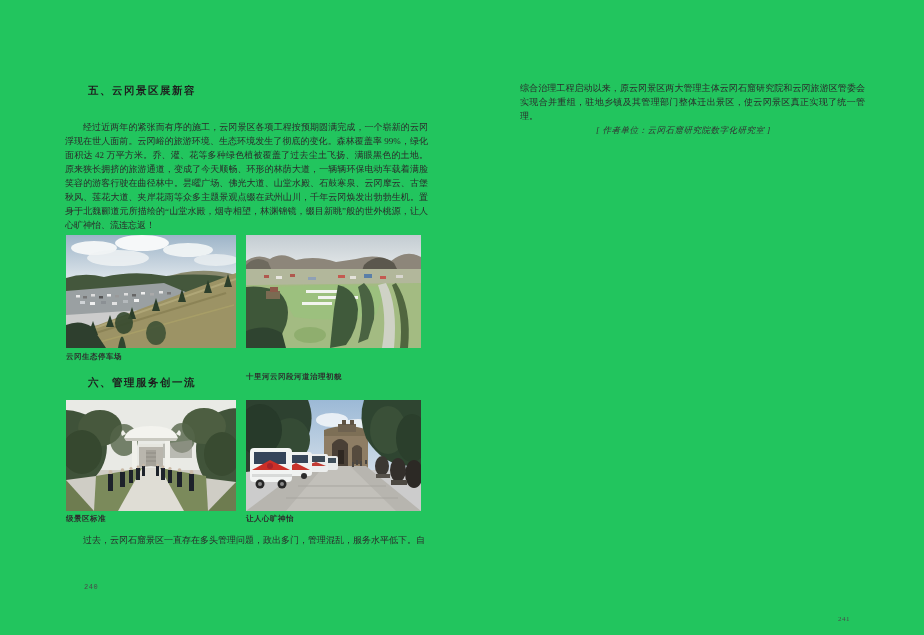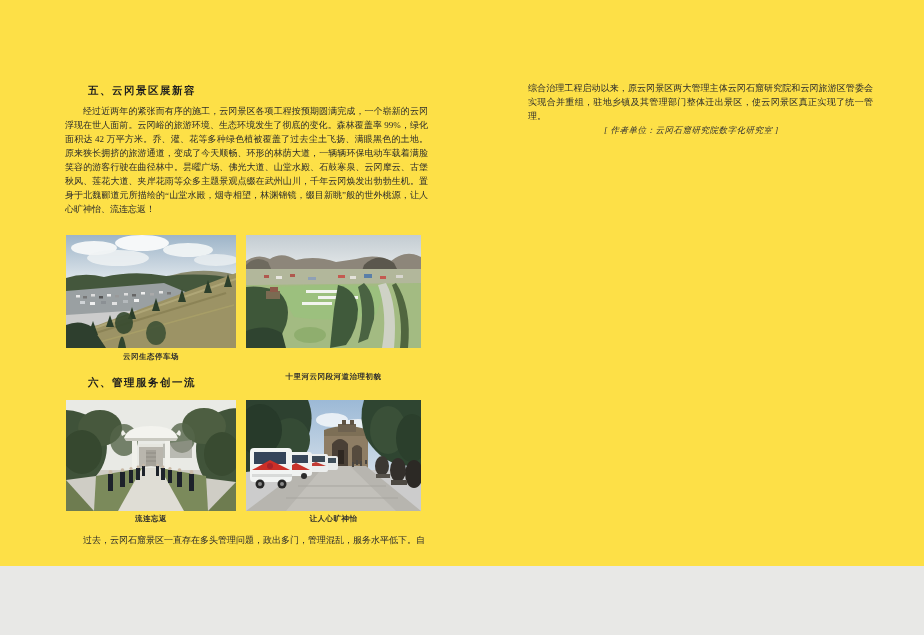--- a/index.html
+++ b/index.html
@@ -1,20 +1,20 @@
 <!DOCTYPE html>
 <html><head>
 <meta charset="utf-8">
 <style>
   html,body{margin:0;padding:0;}
   body{background:#e8e8e6;}
   .sheet{
     position:relative;
-    width:924px;height:566px;
-    background:#fde047;
+    width:924px;height:635px;
+    background:#22c55e;
     overflow:hidden;
     font-family:"Liberation Serif", serif;
     color:#2b2b2b;
   }
   
   .sec-heading{
     position:absolute;
     font-family:"Liberation Sans", sans-serif;
     font-weight:bold;
     font-size:10.5px;
@@ -41,21 +41,21 @@
     letter-spacing:0.5px;
     color:#333;
     text-indent:0 !important;
   }
   .caption{
     position:absolute;
     font-family:"Liberation Sans", sans-serif;
     font-weight:bold;
     font-size:7.5px;
     color:#2e2e2e;
-    text-align:center;
+    text-align:left;
     letter-spacing:0.5px;
   }
   .pagenum{
     position:absolute;
     font-size:7px;
     color:#4a4a4a;
     letter-spacing:0.5px;
   }
   
   .photo{
@@ -65,21 +65,21 @@
   }
   .photo svg{display:block;width:100%;height:100%;}
 </style>
 </head>
 <body>
 
 <div class="sheet">
 
   <div class="sec-heading" style="left:88px;top:84px;">五、云冈景区展新容</div>
 
-  <div class="textblock" style="left:65px;top:104px;width:363px;">
+  <div class="textblock" style="left:65px;top:120px;width:363px;">
     <p>经过近两年的紧张而有序的施工，云冈景区各项工程按预期圆满完成，一个崭新的云冈浮现在世人面前。云冈峪的旅游环境、生态环境发生了彻底的变化。森林覆盖率 99%，绿化面积达 42 万平方米。乔、灌、花等多种绿色植被覆盖了过去尘土飞扬、满眼黑色的土地。原来狭长拥挤的旅游通道，变成了今天顺畅、环形的林荫大道，一辆辆环保电动车载着满脸笑容的游客行驶在曲径林中。昙曜广场、佛光大道、山堂水殿、石鼓寒泉、云冈摩云、古堡秋风、莲花大道、夹岸花雨等众多主题景观点缀在武州山川，千年云冈焕发出勃勃生机。置身于北魏郦道元所描绘的“山堂水殿，烟寺相望，林渊锦镜，缀目新眺”般的世外桃源，让人心旷神怡、流连忘返！</p>
   </div>
 
   <div class="photo" style="left:66px;top:235px;width:170px;height:113px;">
     <svg viewBox="0 0 170 113" preserveAspectRatio="none">
       <defs>
         <linearGradient id="sky1" x1="0" y1="0" x2="0" y2="1">
           <stop offset="0" stop-color="#9db4c8"></stop>
             <stop offset="1" stop-color="#e9eef1"></stop>
         </linearGradient>
@@ -318,29 +318,29 @@
         <circle cx="24" cy="66" r="3" fill="#a8232b"></circle>
         <rect x="6" y="74" width="40" height="3" fill="#d8dad9"></rect>
         <circle cx="14" cy="84" r="4.5" fill="#262626"></circle>
           <circle cx="36" cy="84" r="4.5" fill="#262626"></circle>
         <circle cx="14" cy="84" r="2" fill="#8a8a8a"></circle>
           <circle cx="36" cy="84" r="2" fill="#8a8a8a"></circle>
       </g>
     </svg>
   </div>
 
-  <div class="caption" style="left:66px;top:514px;width:170px;">流连忘返</div>
+  <div class="caption" style="left:66px;top:514px;width:170px;">级景区标准</div>
   <div class="caption" style="left:246px;top:514px;width:175px;">让人心旷神怡</div>
 
   <div class="textblock" style="left:65px;top:533px;width:363px;">
     <p>过去，云冈石窟景区一直存在多头管理问题，政出多门，管理混乱，服务水平低下。自</p>
   </div>
 
   <div class="pagenum" style="left:84px;top:583px;font-family:Liberation Mono, monospace;">240</div>
 
-  <div class="textblock" style="left:520px;top:81px;width:345px;margin-left:8px;">
+  <div class="textblock" style="left:520px;top:81px;width:345px;">
     <p class="noindent">综合治理工程启动以来，原云冈景区两大管理主体云冈石窟研究院和云冈旅游区管委会实现合并重组，驻地乡镇及其管理部门整体迁出景区，使云冈景区真正实现了统一管理。</p>
     <p class="attribution">[ 作者单位：云冈石窟研究院数字化研究室 ]</p>
   </div>
 
   <div class="pagenum" style="left:838px;top:615px;">241</div>
 
 </div>
 
 </body></html>

